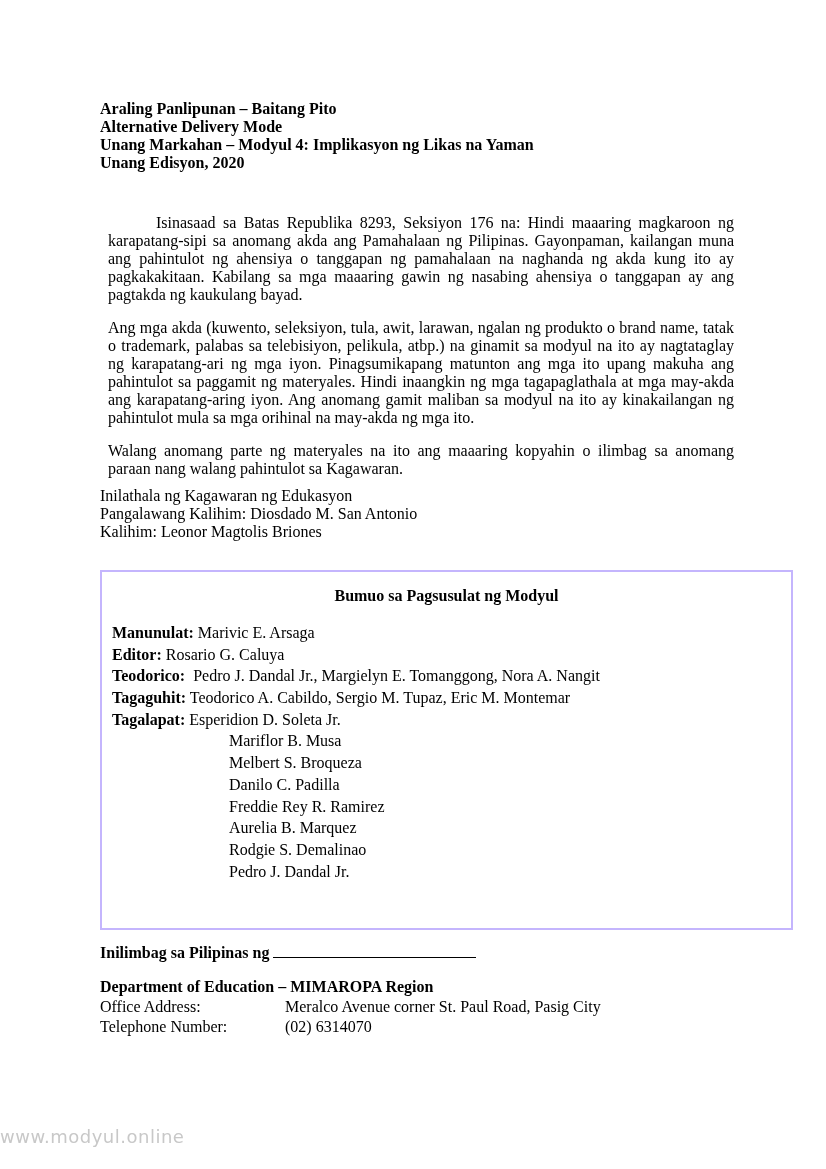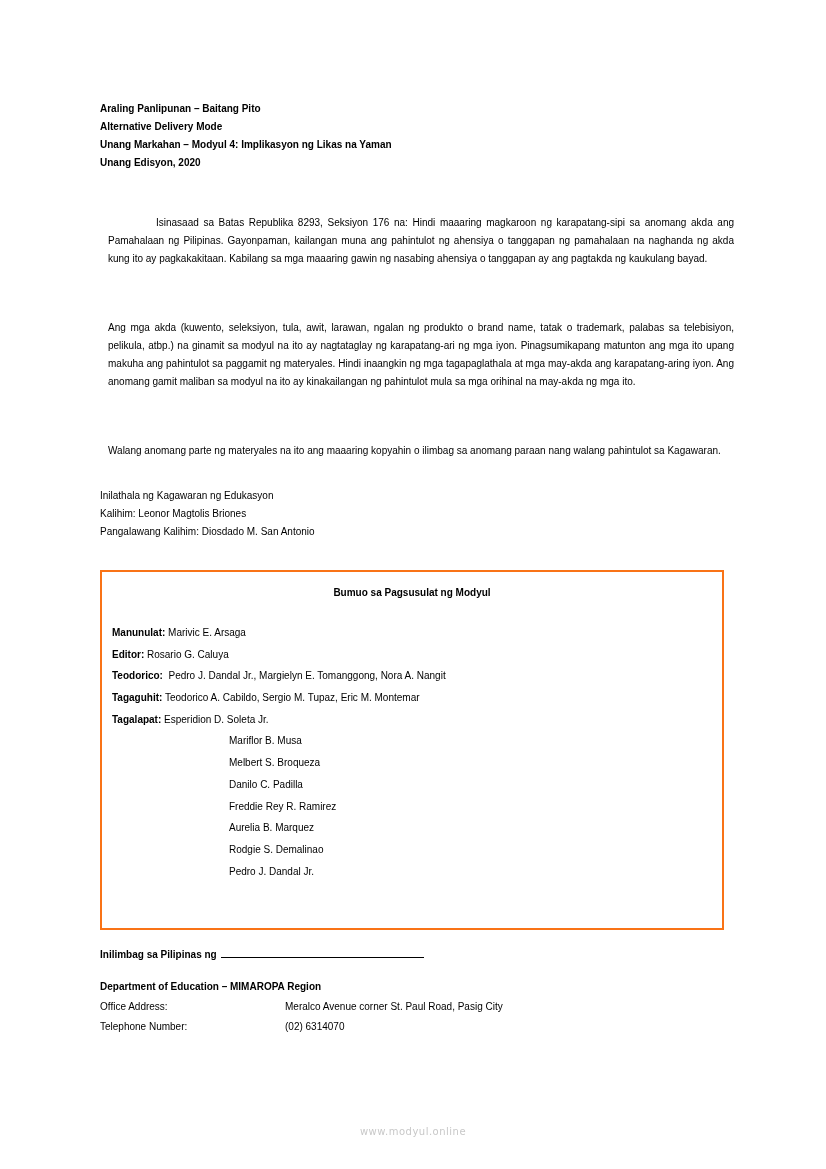--- a/index.html
+++ b/index.html
@@ -1,60 +1,60 @@
 <!DOCTYPE html>
 <html><head>
 <meta charset="utf-8">
 <style>
   html, body { margin: 0; padding: 0; background: #ffffff; }
   body { width: 826px; height: 1169px; position: relative; overflow: hidden; color: #000; }
-  .page { position: absolute; left: 100px; top: 100px; width: 626px; font-family: Liberation Sans, sans-serif; font-size: 10px; }
+  .page { position: absolute; left: 100px; top: 100px; width: 626px; font-family: Liberation Serif, serif; font-size: 16px; }
   .title-block { font-weight: bold; line-height: 18px; }
   .title-block div { white-space: nowrap; }
   .para { line-height: 18px; text-align: justify; margin: 8px; }
   .para.indent { text-indent: 48px; }
   .p1 { position: absolute; top: 106px; width: 626px; }
   .p2 { position: absolute; top: 211px; width: 626px; }
   .p3 { position: absolute; top: 334px; width: 626px; }
   .pub { position: absolute; top: 387px; line-height: 18px; }
-  .credits { position: absolute; left: 0; top: 470px; width: 624px; height: 360px; border: 2px solid #f97316; box-sizing: border-box; }
+  .credits { position: absolute; left: 0; top: 470px; width: 693px; height: 360px; border: 2px solid #c4b5fd; box-sizing: border-box; }
   .credits-title { position: absolute; top: 15px; left: 0; right: 0; text-align: center; font-weight: bold; }
   .credits-rows { position: absolute; top: 50px; left: 10px; }
   .credit-row { height: 21.7px; line-height: 21.7px; white-space: nowrap; }
   .credit-row .lbl { font-weight: bold; }
   .mgr-list { margin-left: 117px; }
   .mgr-list div { height: 21.7px; line-height: 21.7px; white-space: nowrap; }
   .printed { position: absolute; top: 843px; font-weight: bold; white-space: nowrap; }
   .printed .blank { display: inline-block; width: 203px; border-bottom: 1.5px solid #000; height: 14px; vertical-align: baseline; margin-left: 4px; }
   .deped { position: absolute; top: 877px; line-height: 20px; }
   .deped .head { font-weight: bold; }
   .contact-row { display: flex; white-space: nowrap; gap: 36px; }
   .contact-row .k { width: 149px; }
-  .watermark { position: absolute; left: 0; width: 826px; top: 1126px; text-align: center; font-family: "DejaVu Sans", sans-serif; font-size: 10px; color: #c8c8c8; letter-spacing: 0.5px; }
+  .watermark { position: absolute; left: 0; width: 826px; top: 1126px; text-align: left; font-family: "DejaVu Sans", sans-serif; font-size: 18px; color: #c8c8c8; letter-spacing: 0.5px; }
 </style>
 </head>
 <body>
 
 <div class="page">
 
   <div class="title-block">
     <div>Araling Panlipunan – Baitang Pito</div>
     <div>Alternative Delivery Mode</div>
     <div>Unang Markahan – Modyul 4: Implikasyon ng Likas na Yaman</div>
     <div>Unang Edisyon, 2020</div>
   </div>
 
   <p class="para indent p1">Isinasaad sa Batas Republika 8293, Seksiyon 176 na: Hindi maaaring magkaroon ng karapatang-sipi sa anomang akda ang Pamahalaan ng Pilipinas. Gayonpaman, kailangan muna ang pahintulot ng ahensiya o tanggapan ng pamahalaan na naghanda ng akda kung ito ay pagkakakitaan. Kabilang sa mga maaaring gawin ng nasabing ahensiya o tanggapan ay ang pagtakda ng kaukulang bayad.</p>
   <p class="para p2">Ang mga akda (kuwento, seleksiyon, tula, awit, larawan, ngalan ng produkto o brand name, tatak o trademark, palabas sa telebisiyon, pelikula, atbp.) na ginamit sa modyul na ito ay nagtataglay ng karapatang-ari ng mga iyon. Pinagsumikapang matunton ang mga ito upang makuha ang pahintulot sa paggamit ng materyales. Hindi inaangkin ng mga tagapaglathala at mga may-akda ang karapatang-aring iyon. Ang anomang gamit maliban sa modyul na ito ay kinakailangan ng pahintulot mula sa mga orihinal na may-akda ng mga ito.</p>
   <p class="para p3">Walang anomang parte ng materyales na ito ang maaaring kopyahin o ilimbag sa anomang paraan nang walang pahintulot sa Kagawaran.</p>
 
   <div class="pub">
     <div>Inilathala ng Kagawaran ng Edukasyon</div>
+    <div>Pangalawang Kalihim: Diosdado M. San Antonio</div>
     <div>Kalihim: Leonor Magtolis Briones</div>
-    <div>Pangalawang Kalihim: Diosdado M. San Antonio</div>
   </div>
 
   <div class="credits">
     <div class="credits-title">Bumuo sa Pagsusulat ng Modyul</div>
     <div class="credits-rows">
       <div class="credit-row">
         <span class="lbl">Manunulat:</span>
         <span>Marivic E. Arsaga</span>
       </div>
       <div class="credit-row">

